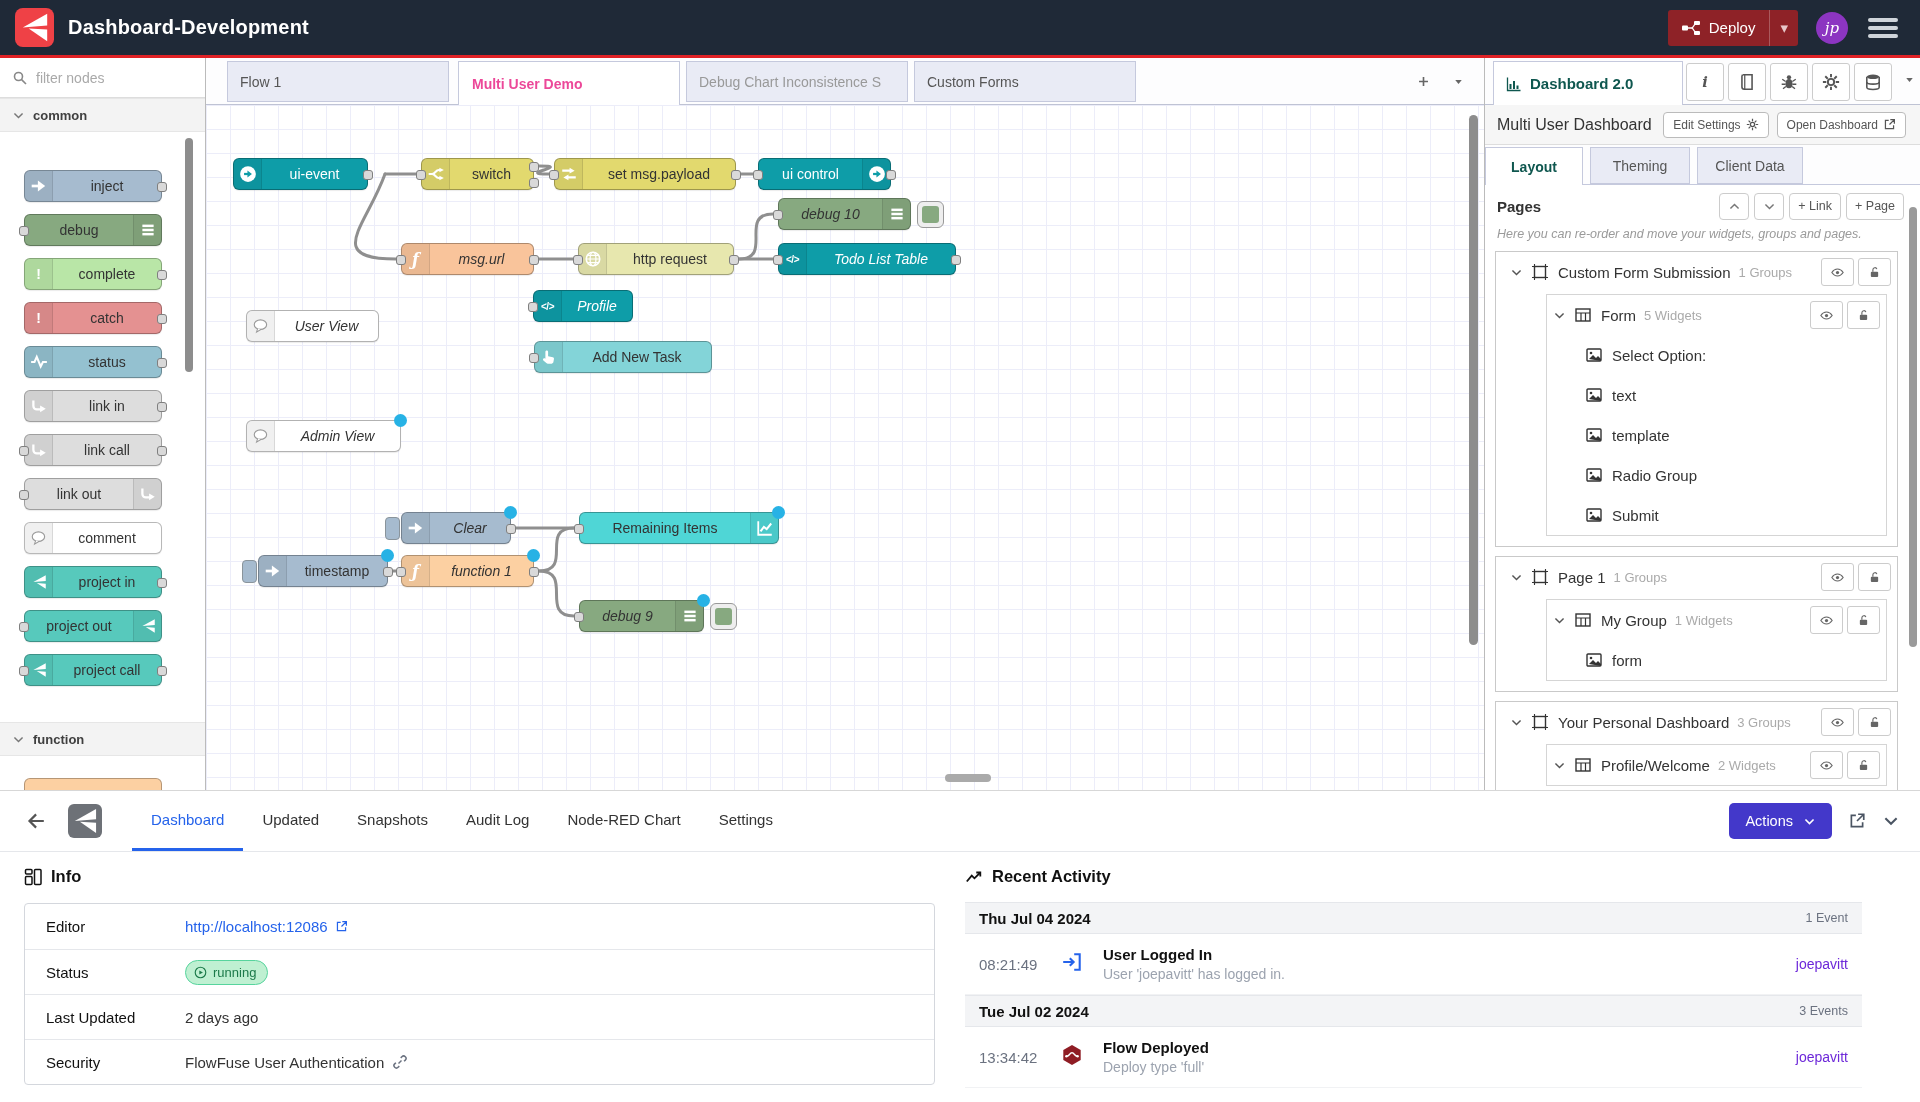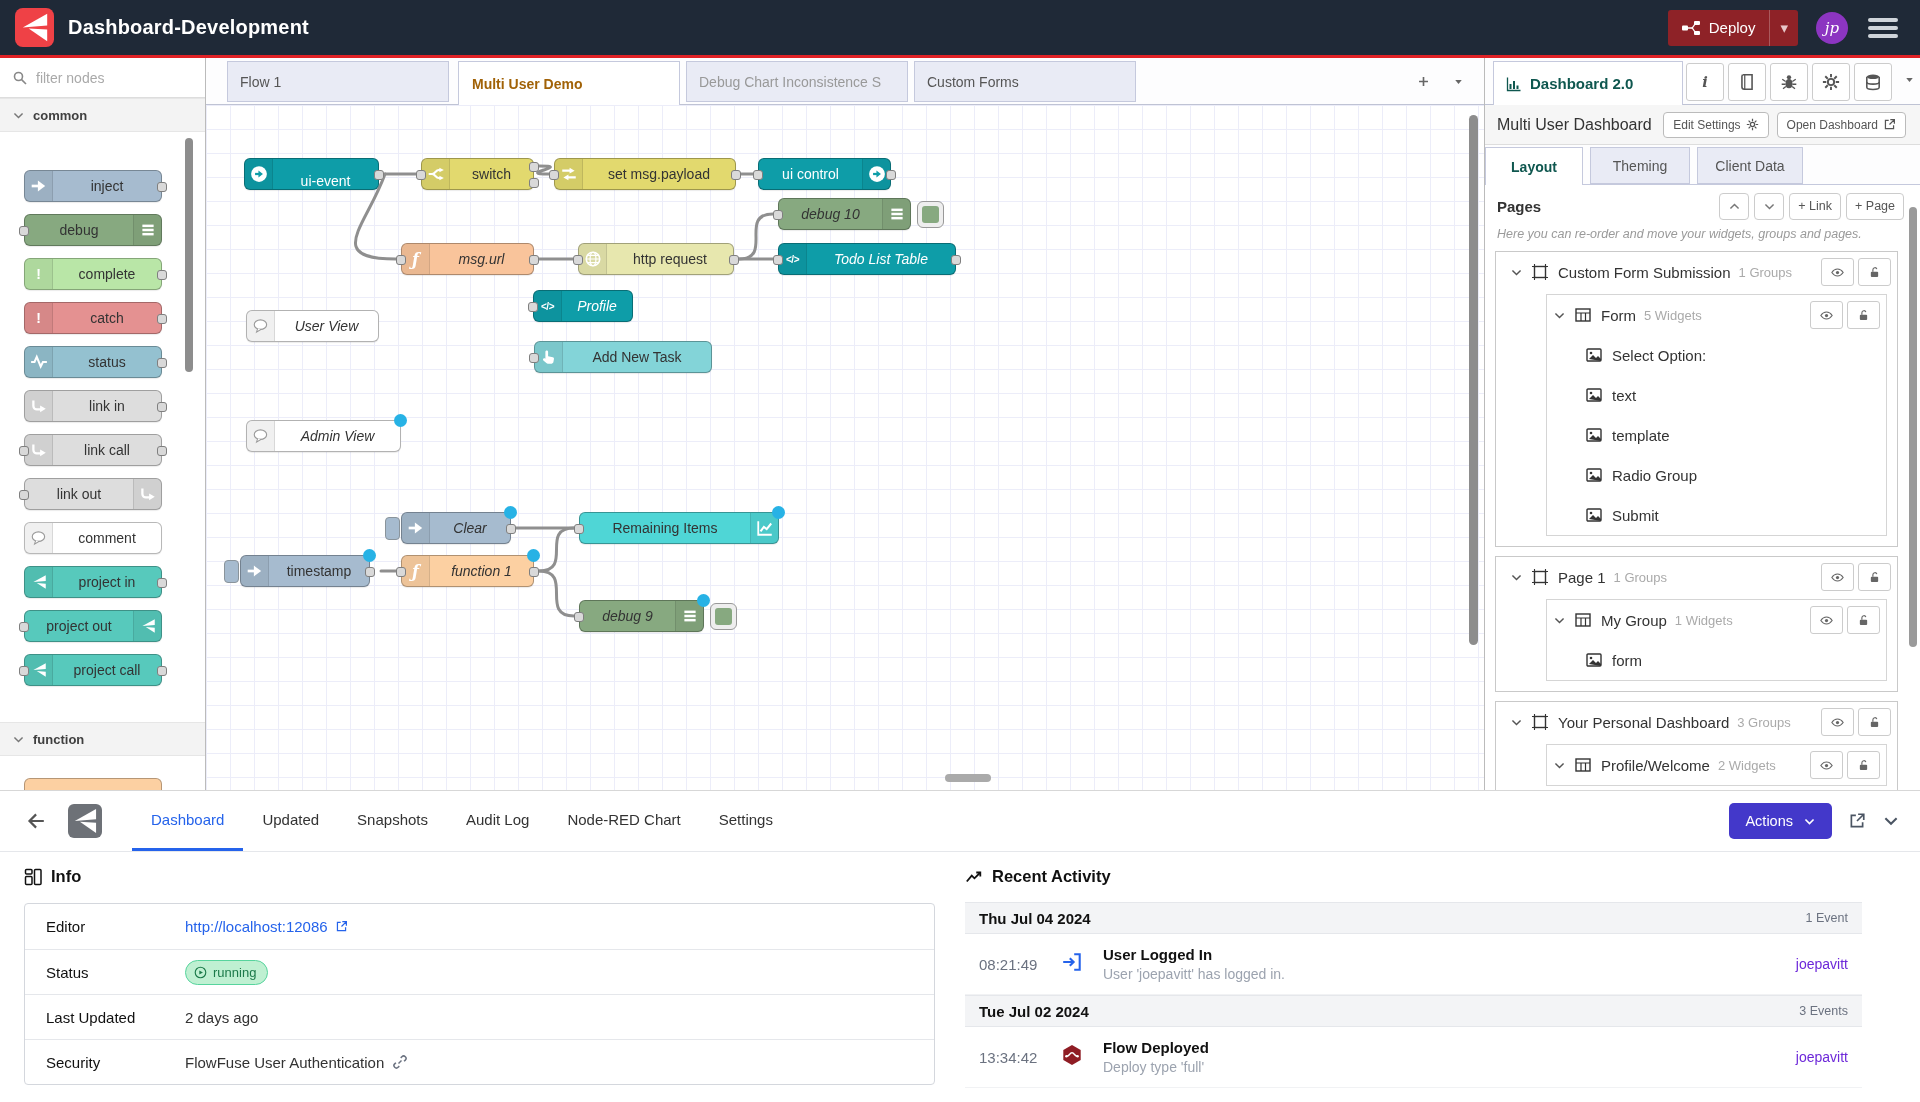--- a/index.html
+++ b/index.html
@@ -48,21 +48,21 @@
   .nbtn { position:absolute; left:-17px; top:4px; width:15px; height:23px; border:1px solid #8a949b; border-radius:4px; background:#c9d5e0; cursor:pointer; }
   .toggle { position:absolute; right:-34px; top:2px; width:27px; height:27px; border:1px solid #999; border-radius:6px; background:#eee; cursor:pointer; }
   .toggle div { position:absolute; inset:4px; border-radius:3px; }
   .excl { color:#fff; font-weight:bold; font-size:14px; }
   .code-glyph { color:#fff; font-weight:bold; font-size:10px; letter-spacing:-.5px; }
   .fglyph { color:#fff; font-family:"DejaVu Serif",serif; font-style:italic; font-weight:bold; font-size:16px; }
 
   
   #tabbar { position:absolute; left:206px; top:58px; width:1278px; height:47px; background:#fdfdfe; border-bottom:1px solid #bfc3d4; }
   .ftab { position:absolute; top:3px; height:41px; width:222px; background:#e9ebf5; border:1px solid #c5c9dd; display:flex; align-items:center; padding:0 12px; font-size:14px; color:#555; cursor:pointer; }
-  .ftab.active { background:#fff; height:44px; border-bottom:none; font-weight:bold; color:#a16207; z-index:2;padding-left:13px; }
+  .ftab.active { background:#fff; height:44px; border-bottom:none; font-weight:bold; color:#ec4899; z-index:2;padding-left:13px; }
   .ftab.muted { color:#999; }
   .tb-btn { position:absolute; top:9px; width:28px; height:28px; display:flex; align-items:center; justify-content:center; color:#666; cursor:pointer; }
 
   
   #canvas { position:absolute; left:206px; top:105px; width:1278px; height:685px; background:#fff;
     background-image:linear-gradient(to right,#ecedf9 1px,transparent 1px),linear-gradient(to bottom,#ecedf9 1px,transparent 1px);
     background-size:24px 24px; overflow:hidden; }
   #wires { position:absolute; left:0; top:0; pointer-events:none; }
   .node { position:absolute; height:32px; border:1px solid rgba(0,0,0,.3); border-radius:6px; display:flex; align-items:center; font-size:14px; color:#333; cursor:pointer; }
   .node.light { color:#fff; }
@@ -386,21 +386,21 @@
         <path d="M333 154 C368 154 332 154 367 154" fill="none" stroke="#8f8f8f" stroke-width="3" stroke-linecap="round"></path>
         <path d="M533 154 C568 154 532 109 567 109" fill="none" stroke="#8f8f8f" stroke-width="3" stroke-linecap="round"></path>
         <path d="M533 154 C568 154 532 154 567 154" fill="none" stroke="#8f8f8f" stroke-width="3" stroke-linecap="round"></path>
         <path d="M310 423 C345 423 333 423 368 423" fill="none" stroke="#8f8f8f" stroke-width="3" stroke-linecap="round"></path>
         <path d="M175 466 C210 466 155 466 190 466" fill="none" stroke="#8f8f8f" stroke-width="3" stroke-linecap="round"></path>
         <path d="M333 466 C368 466 333 423 368 423" fill="none" stroke="#8f8f8f" stroke-width="3" stroke-linecap="round"></path>
         <path d="M333 466 C368 466 333 511 368 511" fill="none" stroke="#8f8f8f" stroke-width="3" stroke-linecap="round"></path>
       </svg>
     <div id="canvas-vsb"></div>
     <div id="canvas-hsb"></div>
-  <div class="node light" style="background: rgb(14, 157, 168); left: 38px; top: 53px; width: 135px; align-items: flex-end;">
+  <div class="node light" style="background: rgb(14, 157, 168); left: 27px; top: 53px; width: 135px;">
         <span class="icon-region left">
           <span class="ic s18">
             <svg viewBox="0 0 16 16">
               <circle cx="8" cy="8" r="7" fill="#fff"></circle>
               <path d="M4.5 8h4" stroke="#0e9da8" stroke-width="2"></path>
               <path d="M7.5 4.8L11.5 8L7.5 11.2z" fill="#0e9da8"></path>
             </svg>
           </span>
         </span>
         <span class="nlabel">ui-event</span>
@@ -557,21 +557,21 @@
           <span class="ic s18">
             <svg viewBox="0 0 16 16">
               <path d="M2 2v12h12" stroke="#fff" stroke-width="1.6" fill="none"></path>
               <path d="M4 11l3-4l2.5 2L13.5 4" stroke="#fff" stroke-width="1.8" fill="none"></path>
             </svg>
           </span>
         </span>
         <span class="port in"></span>
         <span class="dot"></span>
       </div>
-      <div class="node" style="background: rgb(166, 187, 207); left: 34px; top: 450px; width: 130px;">
+      <div class="node" style="background: rgb(166, 187, 207); left: 52px; top: 450px; width: 130px;">
         <span class="icon-region left">
           <span class="ic s18">
             <svg viewBox="0 0 16 16">
               <path d="M1.5 8h6" stroke="#fff" stroke-width="2.4"></path>
               <path d="M7 3.2L13.5 8L7 12.8z" fill="#fff"></path>
             </svg>
           </span>
         </span>
         <span class="nlabel">timestamp</span>
         <span class="port out"></span>

